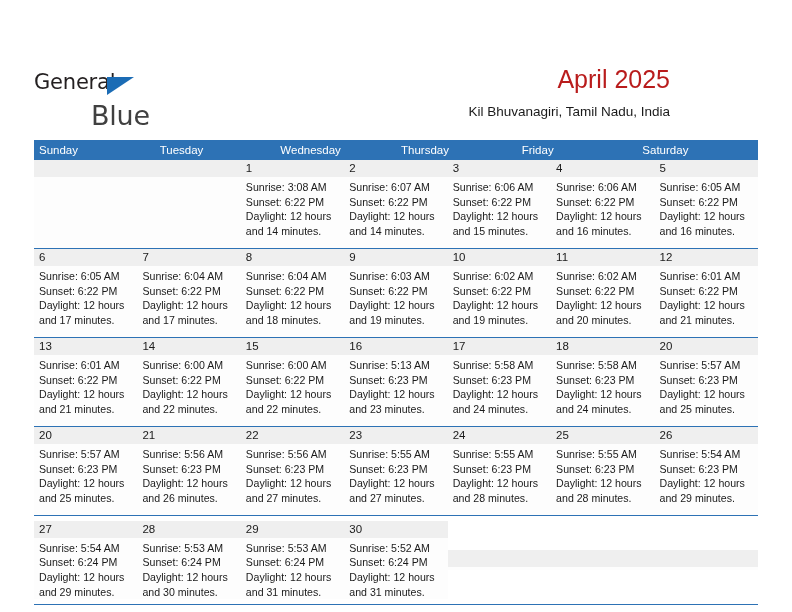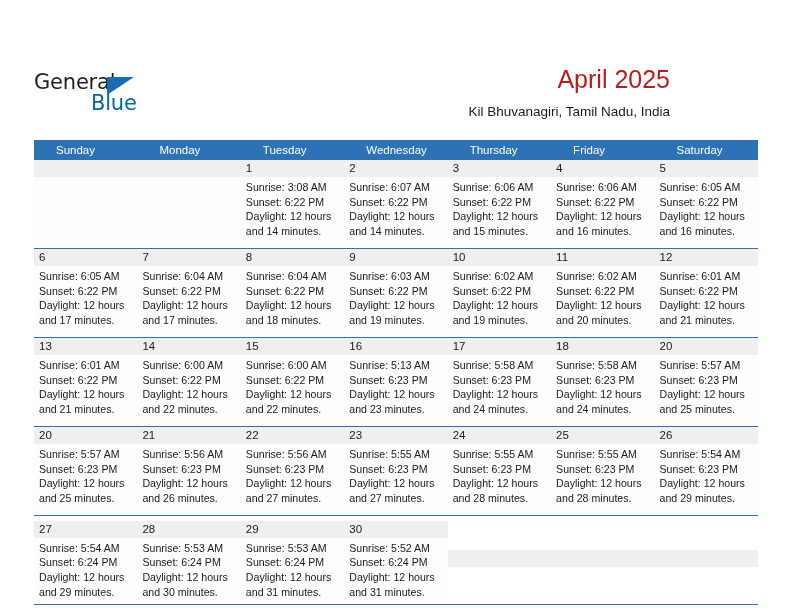--- a/index.html
+++ b/index.html
@@ -51,24 +51,24 @@
     left: 73px;
     top: 7px;
     width: 0;
     height: 0;
     border-left: 27px solid #1b6cb5;
     border-bottom: 18px solid transparent;
   }
   .logo-blue {
     position: absolute;
     left: 57px;
-    top: 21px;
-    font-size: 21px;
+    top: 30px;
+    font-size: 27px;
     letter-spacing: -0.2px;
-    color: #0369a1;
+    color: #404040;
     font-family: "DejaVu Sans", sans-serif;
   }
   .title-block {
     position: absolute;
     right: 0;
     top: 0;
     text-align: right;
   }
   .cal-title {
     font-size: 25px;
@@ -94,21 +94,21 @@
   .weekday-row {
     display: flex;
     background: #2d72b5;
     height: 20px;
   }
   .weekday {
     flex: 1 1 0;
     color: #ffffff;
     font-size: 11.5px;
     line-height: 20px;
-    padding-left: 22px;
+    padding-left: 5px;
     box-sizing: border-box;
     white-space: nowrap;
   }
   .week-row {
     display: flex;
     height: 89px;
     border-bottom: 1.4px solid #2d72b5;
     box-sizing: border-box;
   }
   .week-row.last { border-bottom: 1.4px solid #2d72b5; align-items: center; }
@@ -156,21 +156,20 @@
     <div class="title-block">
       <div class="cal-title">April 2025</div>
       <div class="cal-subtitle">Kil Bhuvanagiri, Tamil Nadu, India</div>
     </div>
 
   </div>
 
   <div class="calendar">
     <div class="weekday-row" id="weekday-row">
         <div class="weekday">Sunday</div>
-        <div class="weekday">Monday</div>
         <div class="weekday">Tuesday</div>
         <div class="weekday">Wednesday</div>
         <div class="weekday">Thursday</div>
         <div class="weekday">Friday</div>
         <div class="weekday">Saturday</div>
       </div>
     <div id="weeks-container">
         <div class="week-row">
           <div class="day-cell empty">
             <div class="day-num-band">

